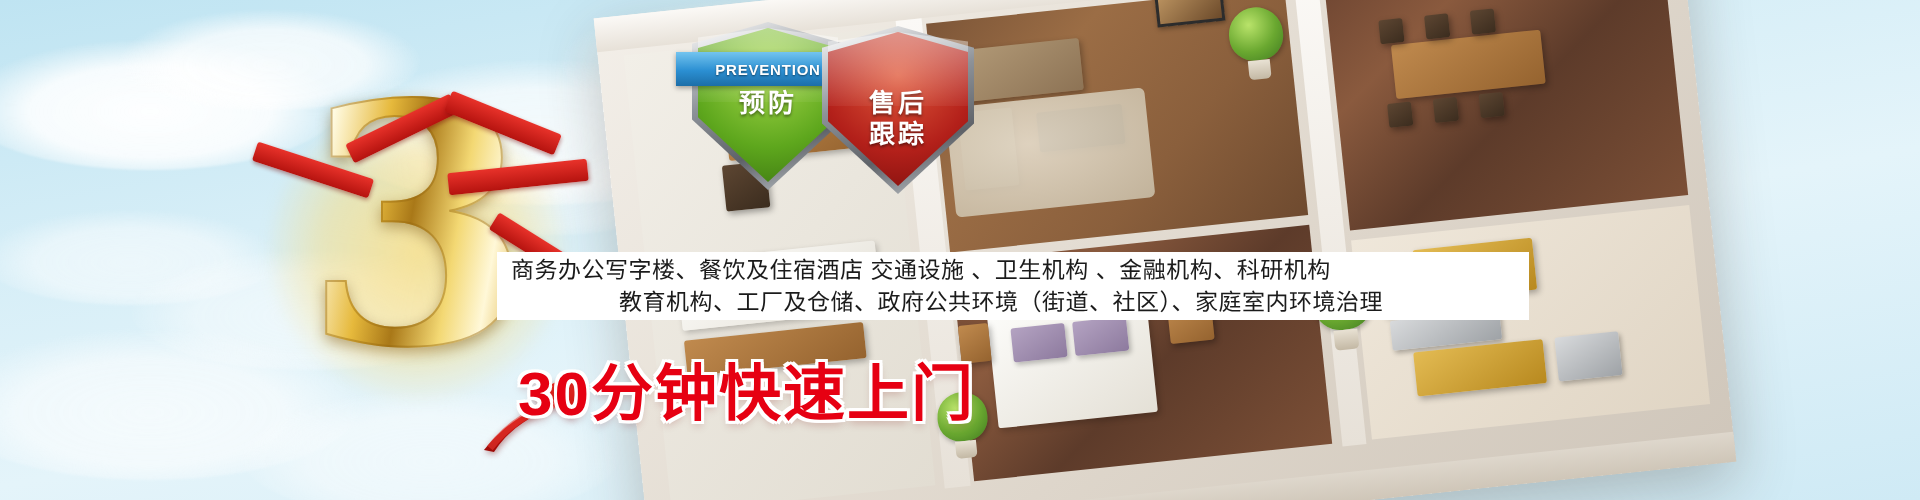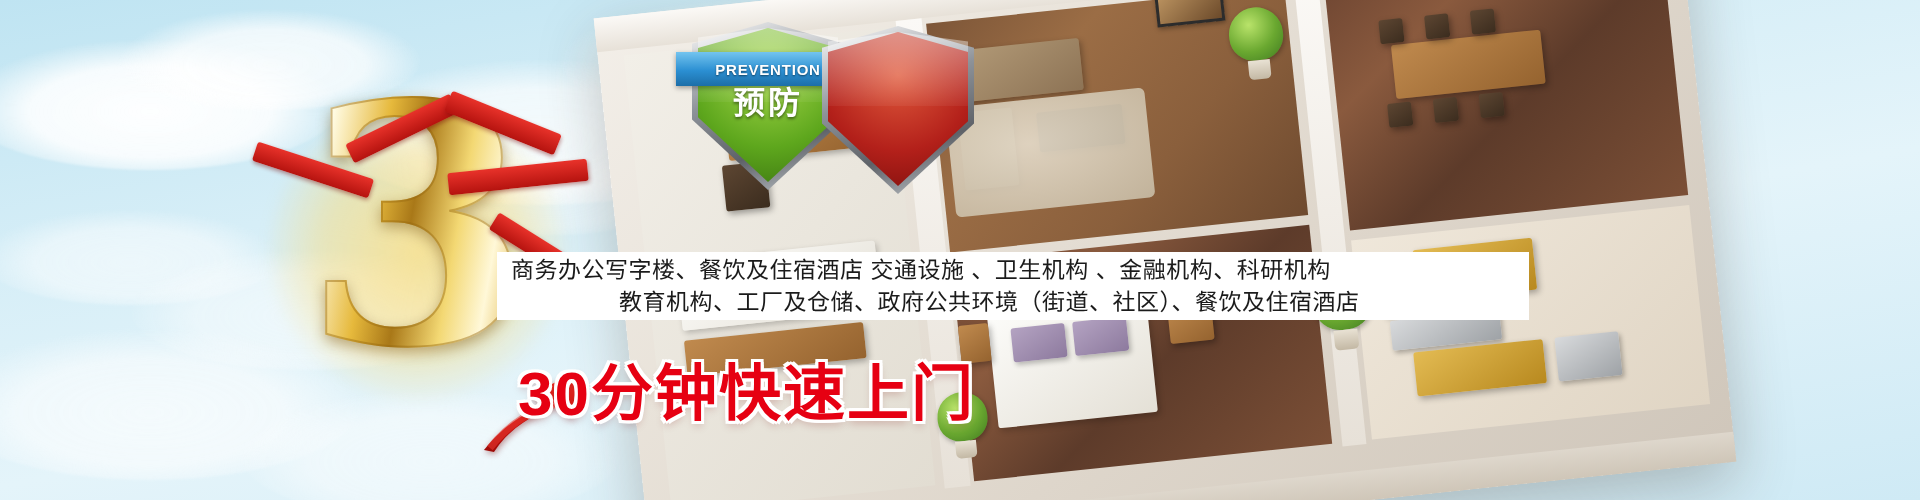--- a/index.html
+++ b/index.html
@@ -135,21 +135,21 @@
     display:flex;align-items:center;justify-content:center;
     font-weight:700;font-size:15px;letter-spacing:.8px;color:#fff;
     text-shadow:0 1px 2px rgba(0,0,0,.5);
     box-shadow:0 2px 5px rgba(0,0,0,.35);
   }
   .band-orange{background:linear-gradient(180deg,#f07e1f,#d8450c 55%,#ad3407);}
   .band-blue{background:linear-gradient(180deg,#73c4ef,#2b8fd2 55%,#1c6ea8);}
 
   .sh-cn{
     position:absolute;left:0;right:0;text-align:center;color:#fff;font-weight:700;
-    font-size:32px;line-height:31px;letter-spacing:3px;
+    font-size:26px;line-height:31px;letter-spacing:3px;
     text-shadow:0 2px 3px rgba(0,0,0,.45);
   }
 
   #shield-eradicate{left:536px;top:82px;}
   #shield-eradicate .sh-band{top:28px;}
   #shield-eradicate .sh-cn{top:64px;}
   #shield-prevention{left:692px;top:22px;}
   #shield-prevention .sh-band{top:30px;}
   #shield-prevention .sh-cn{top:66px;}
   #shield-aftermarket{left:822px;top:26px;}
@@ -288,22 +288,26 @@
     <div class="sh-band band-blue">PREVENTION</div>
     <div class="sh-cn">
       <div>预防</div>
     </div>
   </div>
 
   <div class="shield sh-red" id="shield-aftermarket">
     <div class="sh-rim"></div>
     <div class="sh-face"></div>
     <div class="sh-gloss"></div>
+    <div class="sh-cn">
+      <div>售后</div>
+      <div>跟踪</div>
+    </div>
   </div>
 
   <div class="panel">
     <div class="panel-line l1">商务办公写字楼、餐饮及住宿酒店 交通设施 、卫生机构 、金融机构、科研机构</div>
-    <div class="panel-line l2">教育机构、工厂及仓储、政府公共环境（街道、社区）、餐饮及住宿酒店</div>
+    <div class="panel-line l2">教育机构、工厂及仓储、政府公共环境（街道、社区）、家庭室内环境治理</div>
   </div>
 
   <div class="headline">30分钟快速上门</div>
 
 </div>
 
 </body></html>

